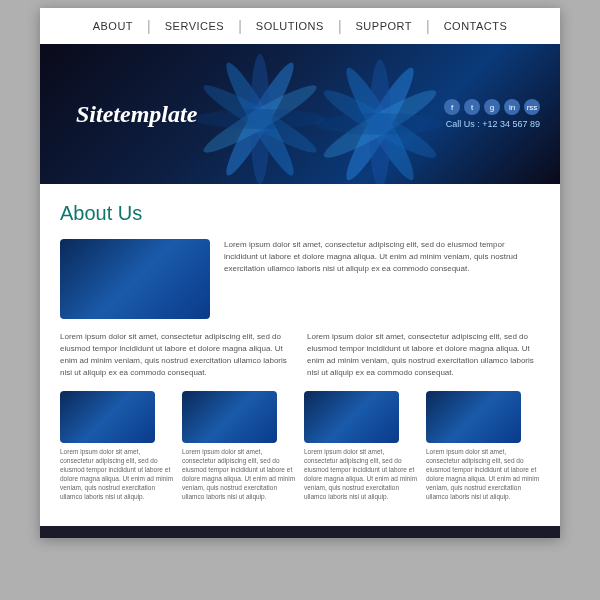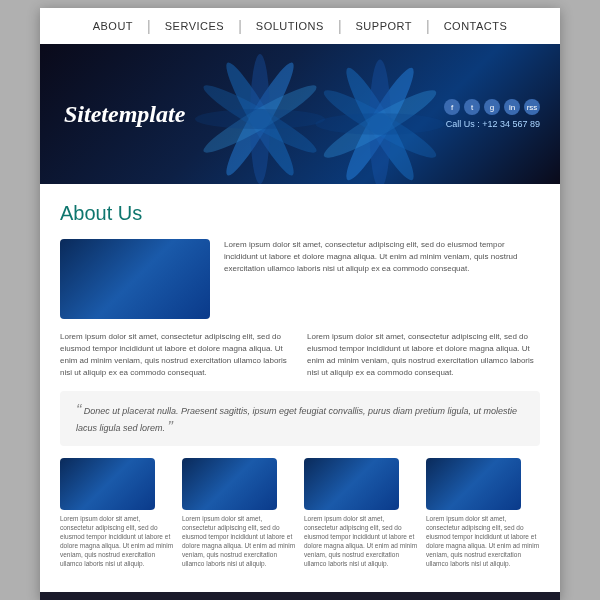--- a/index.html
+++ b/index.html
@@ -66,21 +66,21 @@
     .hero-star-right {
       position: absolute;
       right: 40px;
       top: 5px;
       width: 130px;
       height: 140px;
     }
     .hero-content {
       position: relative;
       z-index: 2;
-      padding-left: 24px;
+      padding-left: 36px;
     }
     .hero-title {
       font-family: Georgia, serif;
       font-style: italic;
       font-size: 24px;
       color: #fff;
       font-weight: bold;
     }
     .hero-right {
       position: absolute;
@@ -287,25 +287,20 @@
     <div class="top-row">
       <div class="blue-thumb thumb-large"></div>
       <div class="body-text-right">Lorem ipsum dolor sit amet, consectetur adipiscing elit, sed do eiusmod tempor incididunt ut labore et dolore magna aliqua. Ut enim ad minim veniam, quis nostrud exercitation ullamco laboris nisi ut aliquip ex ea commodo consequat.</div>
     </div>
 
     <div class="mid-row">
       <div class="mid-col">Lorem ipsum dolor sit amet, consectetur adipiscing elit, sed do eiusmod tempor incididunt ut labore et dolore magna aliqua. Ut enim ad minim veniam, quis nostrud exercitation ullamco laboris nisi ut aliquip ex ea commodo consequat.</div>
       <div class="mid-col">Lorem ipsum dolor sit amet, consectetur adipiscing elit, sed do eiusmod tempor incididunt ut labore et dolore magna aliqua. Ut enim ad minim veniam, quis nostrud exercitation ullamco laboris nisi ut aliquip ex ea commodo consequat.</div>
     </div>
 
-    <div class="quote-section">
-      <span class="quote-mark-left">“</span>
-      <span>Donec ut placerat nulla. Praesent sagittis, ipsum eget feugiat convallis, purus diam pretium ligula, ut molestie lacus ligula sed lorem.</span>
-      <span class="quote-mark-right">”</span>
-    </div>
 
     <div class="thumbs-row">
       <div class="thumb-col">
         <div class="blue-thumb thumb-small"></div>
         <div class="thumb-text">Lorem ipsum dolor sit amet, consectetur adipiscing elit, sed do eiusmod tempor incididunt ut labore et dolore magna aliqua. Ut enim ad minim veniam, quis nostrud exercitation ullamco laboris nisi ut aliquip.</div>
       </div>
       <div class="thumb-col">
         <div class="blue-thumb thumb-small"></div>
         <div class="thumb-text">Lorem ipsum dolor sit amet, consectetur adipiscing elit, sed do eiusmod tempor incididunt ut labore et dolore magna aliqua. Ut enim ad minim veniam, quis nostrud exercitation ullamco laboris nisi ut aliquip.</div>
       </div>

